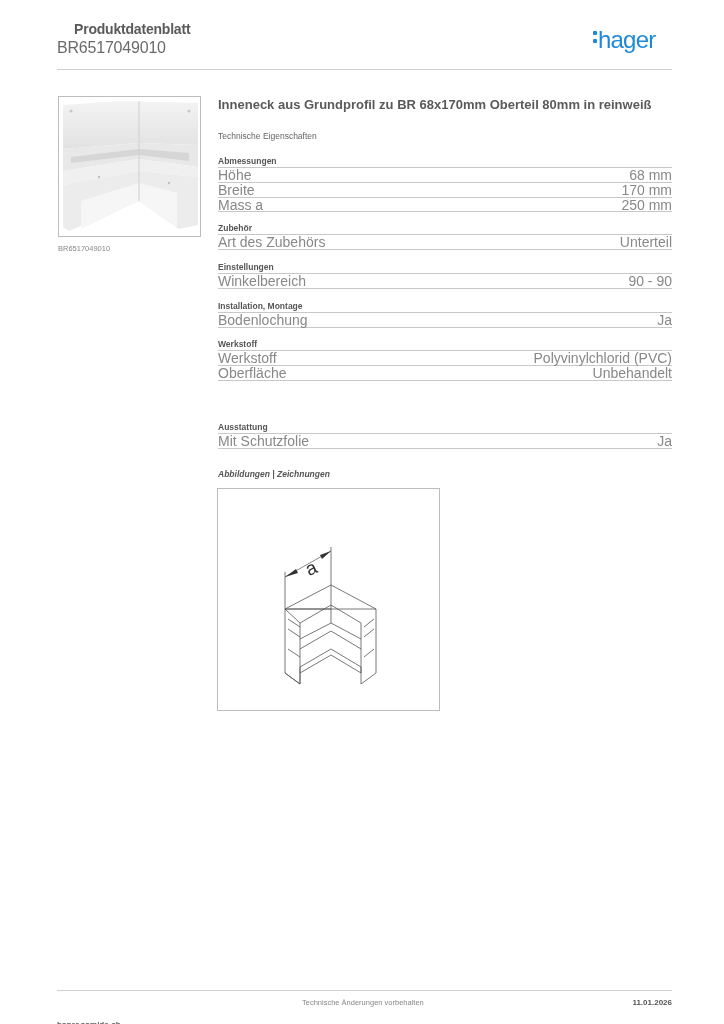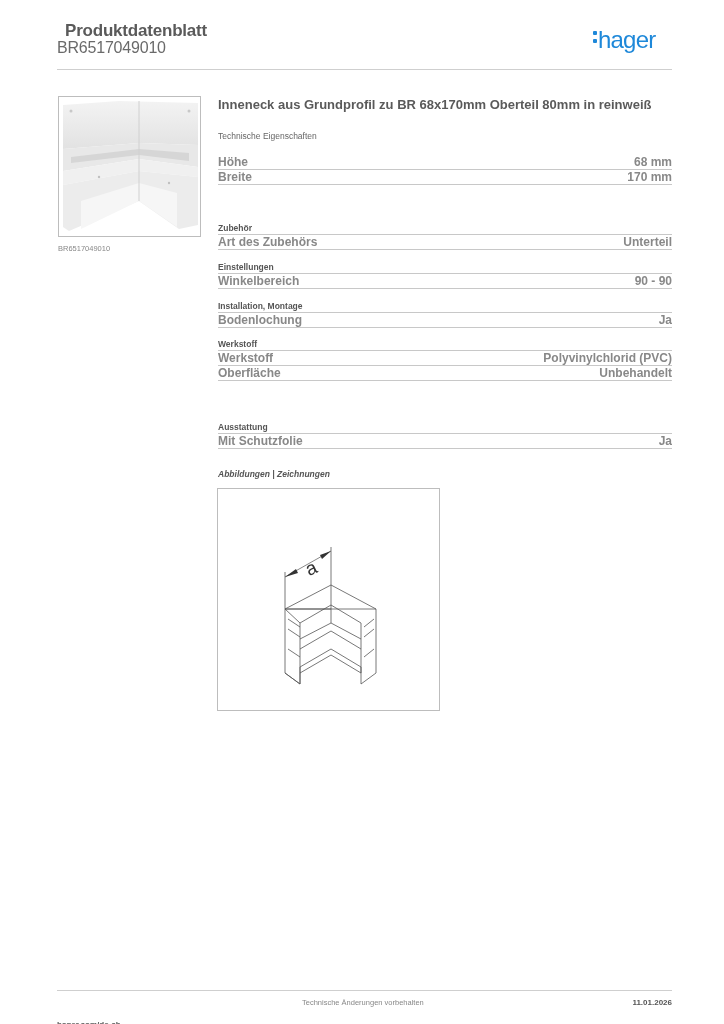--- a/index.html
+++ b/index.html
@@ -1,34 +1,34 @@
 <!DOCTYPE html>
 <html><head>
 <meta charset="utf-8">
 <style>
   * { box-sizing: border-box; margin: 0; padding: 0; }
   html, body { width: 724px; height: 1024px; background: #ffffff; }
   body { position: relative; font-family: "Liberation Sans", sans-serif; color: #555; overflow: hidden; }
 
-  .header-title { position: absolute; left: 65px; top: 21px; font-size: 17px; font-weight: bold; color: #5a5a5a; letter-spacing: -0.2px; }
+  .header-title { position: absolute; left: 74px; top: 21px; font-size: 14px; font-weight: bold; color: #5a5a5a; letter-spacing: -0.2px; }
   .header-code { position: absolute; left: 57px; top: 39px; font-size: 16px; color: #6a6a6a; letter-spacing: -0.2px; }
   .logo { position: absolute; left: 593px; top: 28px; font-size: 24px; font-weight: normal; color: #1e88d9; letter-spacing: -0.8px; line-height: 24px; }
   .logo .colon { display: inline-block; width: 5px; position: relative; top: -1px; }
   .logo .colon i { display: block; width: 4px; height: 4px; background: #1e88d9; border-radius: 1px; margin-bottom: 4px; }
   .header-rule { position: absolute; left: 57px; top: 69px; width: 615px; height: 1px; background: #cfcfcf; }
 
   .product-image { position: absolute; left: 58px; top: 96px; width: 143px; height: 141px; border: 1px solid #bdbdbd; background: #fff; overflow: hidden; }
   .product-caption { position: absolute; left: 58px; top: 244px; font-size: 7.5px; color: #888; }
 
   .desc { position: absolute; left: 218px; top: 97px; font-size: 13px; font-weight: bold; color: #5a5a5a; }
   .tech-title { position: absolute; left: 218px; top: 131px; font-size: 8.5px; font-weight: normal; color: #666; }
 
   .section { position: absolute; left: 218px; width: 454px; }
   .section-head { font-size: 8.5px; font-weight: bold; color: #555; height: 13px; line-height: 13px; border-bottom: 1.5px solid #c8c8c8; }
-  .row { display: flex; justify-content: space-between; font-size: 12px; color: #888; height: 14.8px; line-height: 14px; border-bottom: 1.5px solid #c8c8c8; font-weight: bold; }
+  .row { display: flex; justify-content: space-between; font-size: 14px; color: #888; height: 14.8px; line-height: 14px; border-bottom: 1.5px solid #c8c8c8; }
 
   .figs-title { position: absolute; left: 218px; top: 469px; font-size: 8.5px; font-weight: bold; color: #555; font-style: italic; }
   .drawing { position: absolute; left: 217px; top: 488px; width: 223px; height: 223px; border: 1px solid #bdbdbd; background: #fff; }
 
   .footer-rule { position: absolute; left: 57px; top: 990px; width: 615px; height: 1px; background: #cfcfcf; }
   .footer-left { position: absolute; left: 57px; top: 998px; font-size: 8px; font-weight: bold; color: #555; margin-top: 22px; }
   .footer-center { position: absolute; left: 302px; top: 998px; font-size: 7.5px; color: #888; }
   .footer-right { position: absolute; right: 52px; top: 998px; font-size: 8px; font-weight: bold; color: #555; }
 </style>
 </head>
@@ -59,27 +59,32 @@
     <circle cx="40" cy="80" r="1.2" fill="#c0c0c0"></circle>
     <circle cx="110" cy="86" r="1.2" fill="#c0c0c0"></circle>
   </svg>
 </div>
 <div class="product-caption">BR6517049010</div>
 
 <div class="desc">Inneneck aus Grundprofil zu BR 68x170mm Oberteil 80mm in reinweiß</div>
 <div class="tech-title">Technische Eigenschaften</div>
 
 <div class="section" style="top:155px;">
+  <div class="section-head">Abmessungen</div>
   <div class="row">
       <span>Höhe</span>
       <span>68 mm</span>
     </div>
   <div class="row">
       <span>Breite</span>
       <span>170 mm</span>
+    </div>
+  <div class="row">
+      <span>Mass a</span>
+      <span>250 mm</span>
     </div>
 </div>
 
 <div class="section" style="top:222px;">
   <div class="section-head">Zubehör</div>
   <div class="row">
       <span>Art des Zubehörs</span>
       <span>Unterteil</span>
     </div>
 </div>

